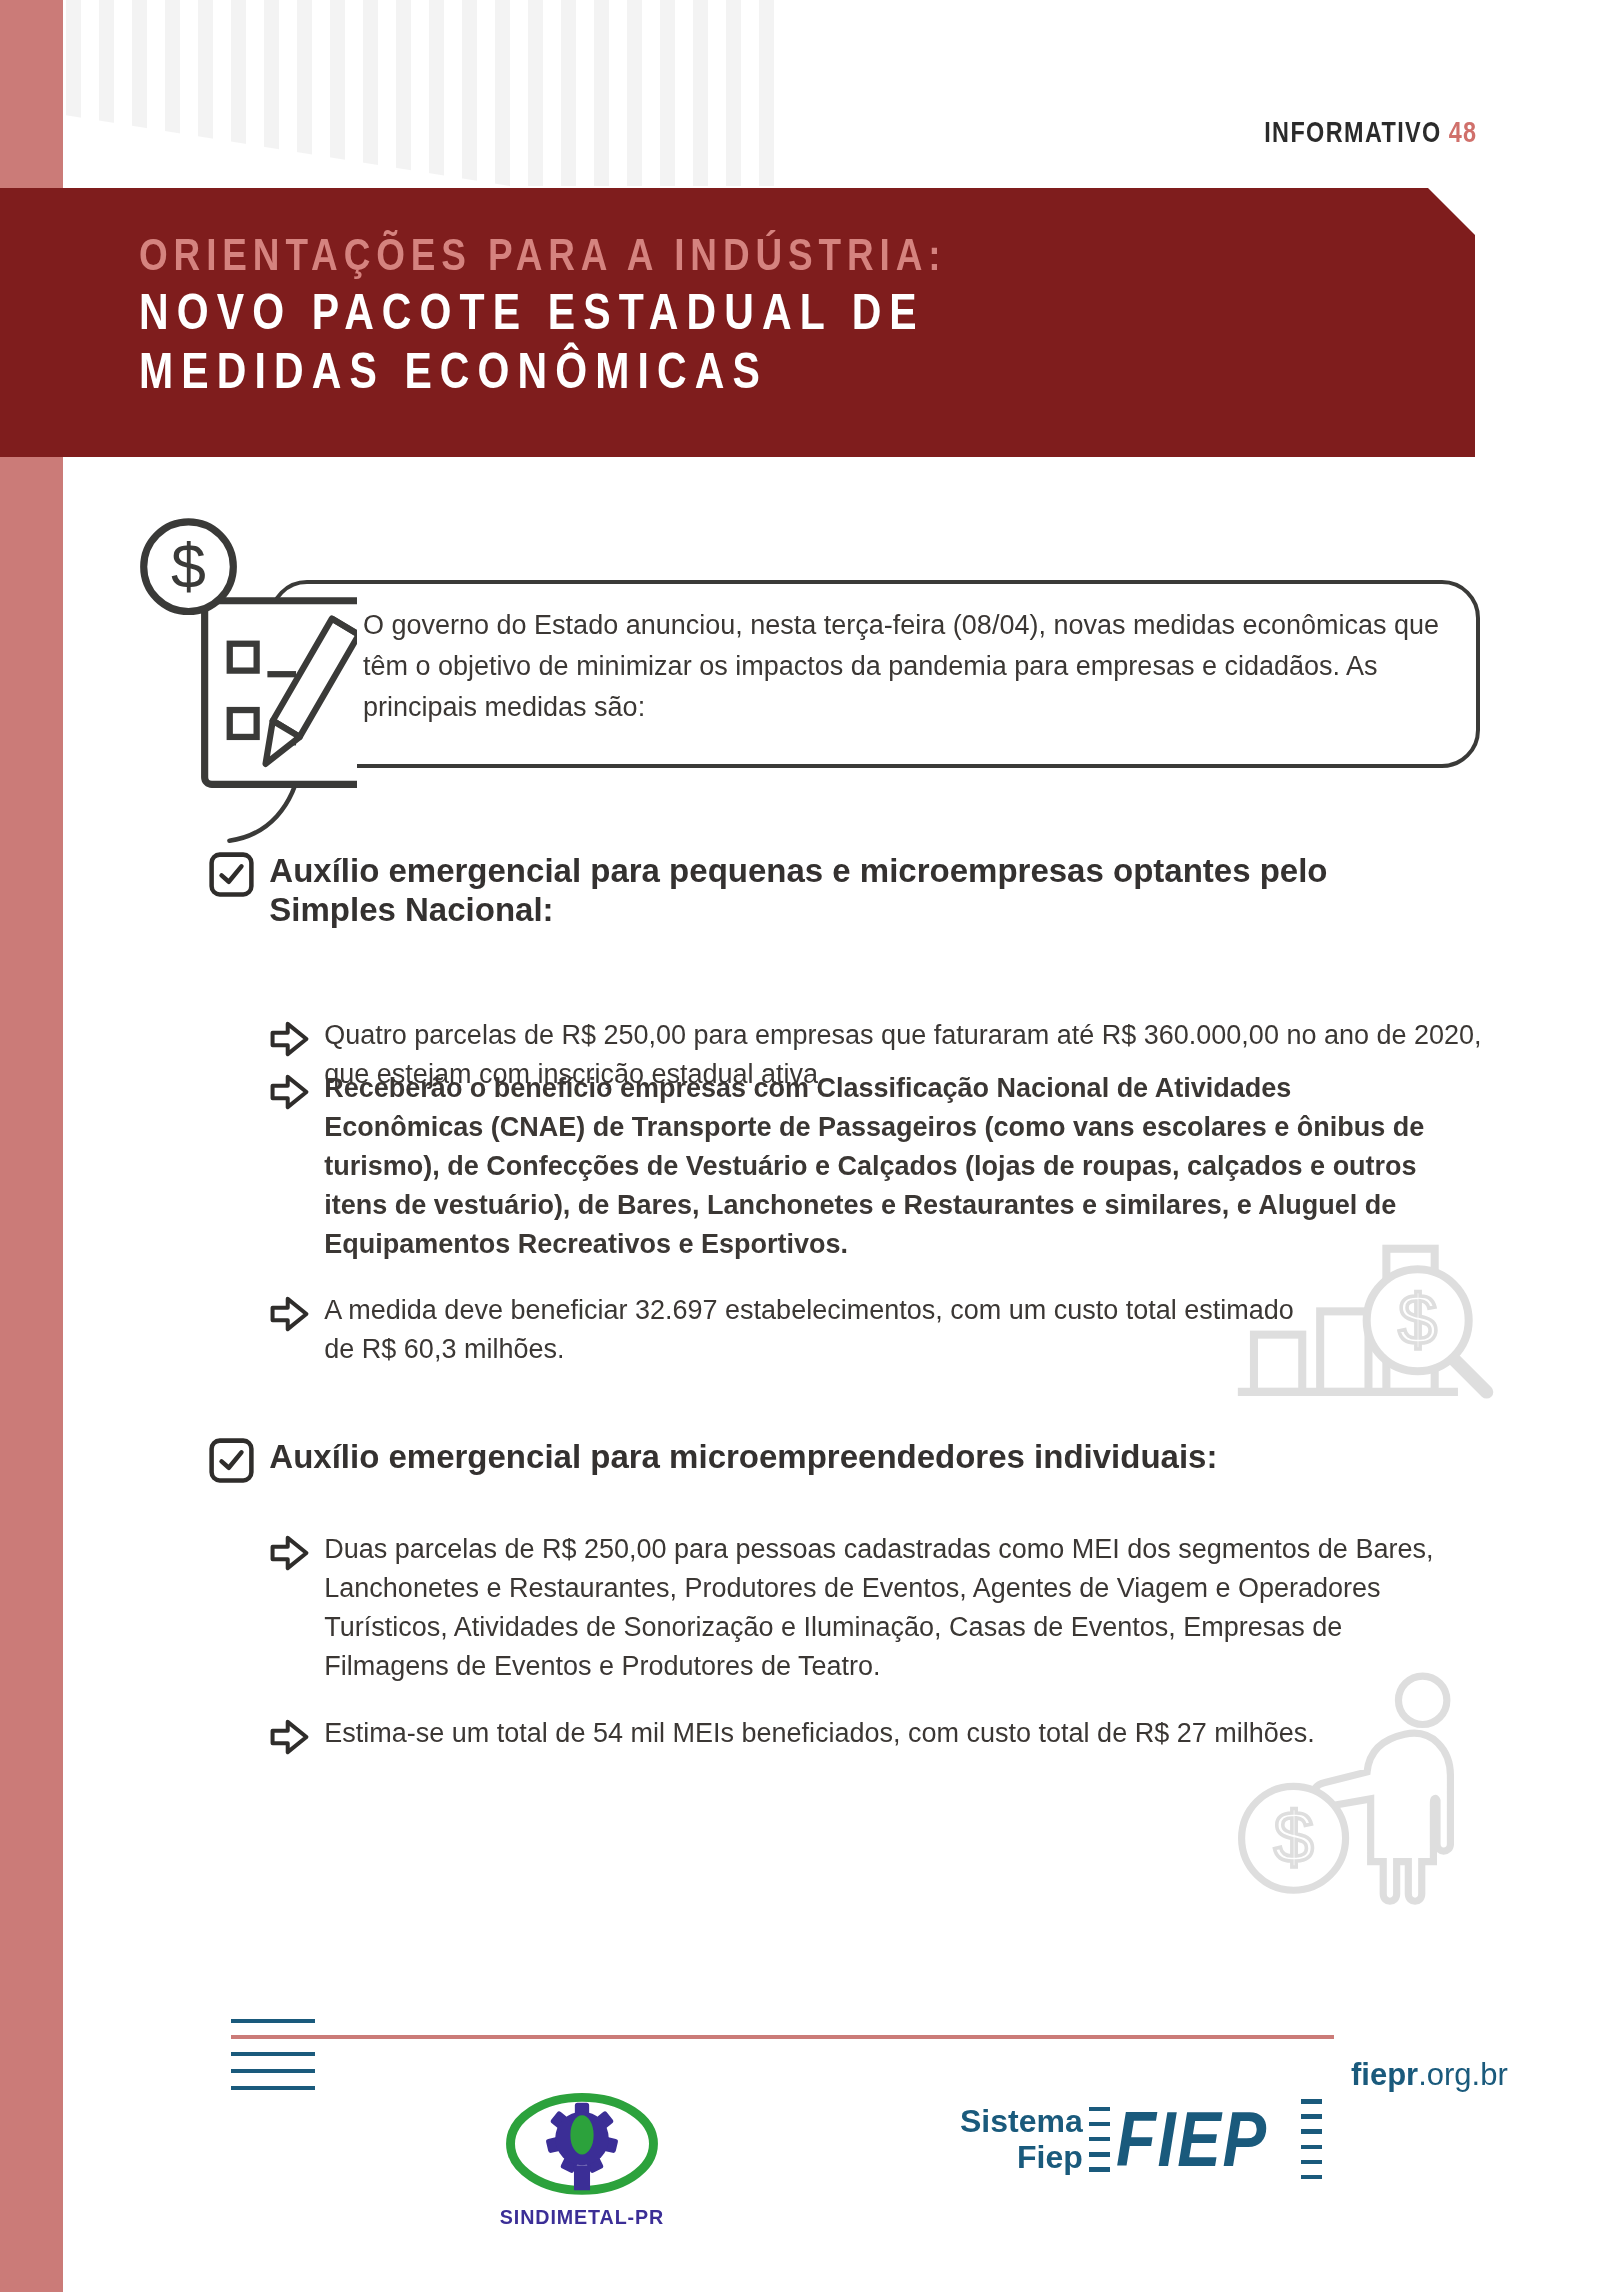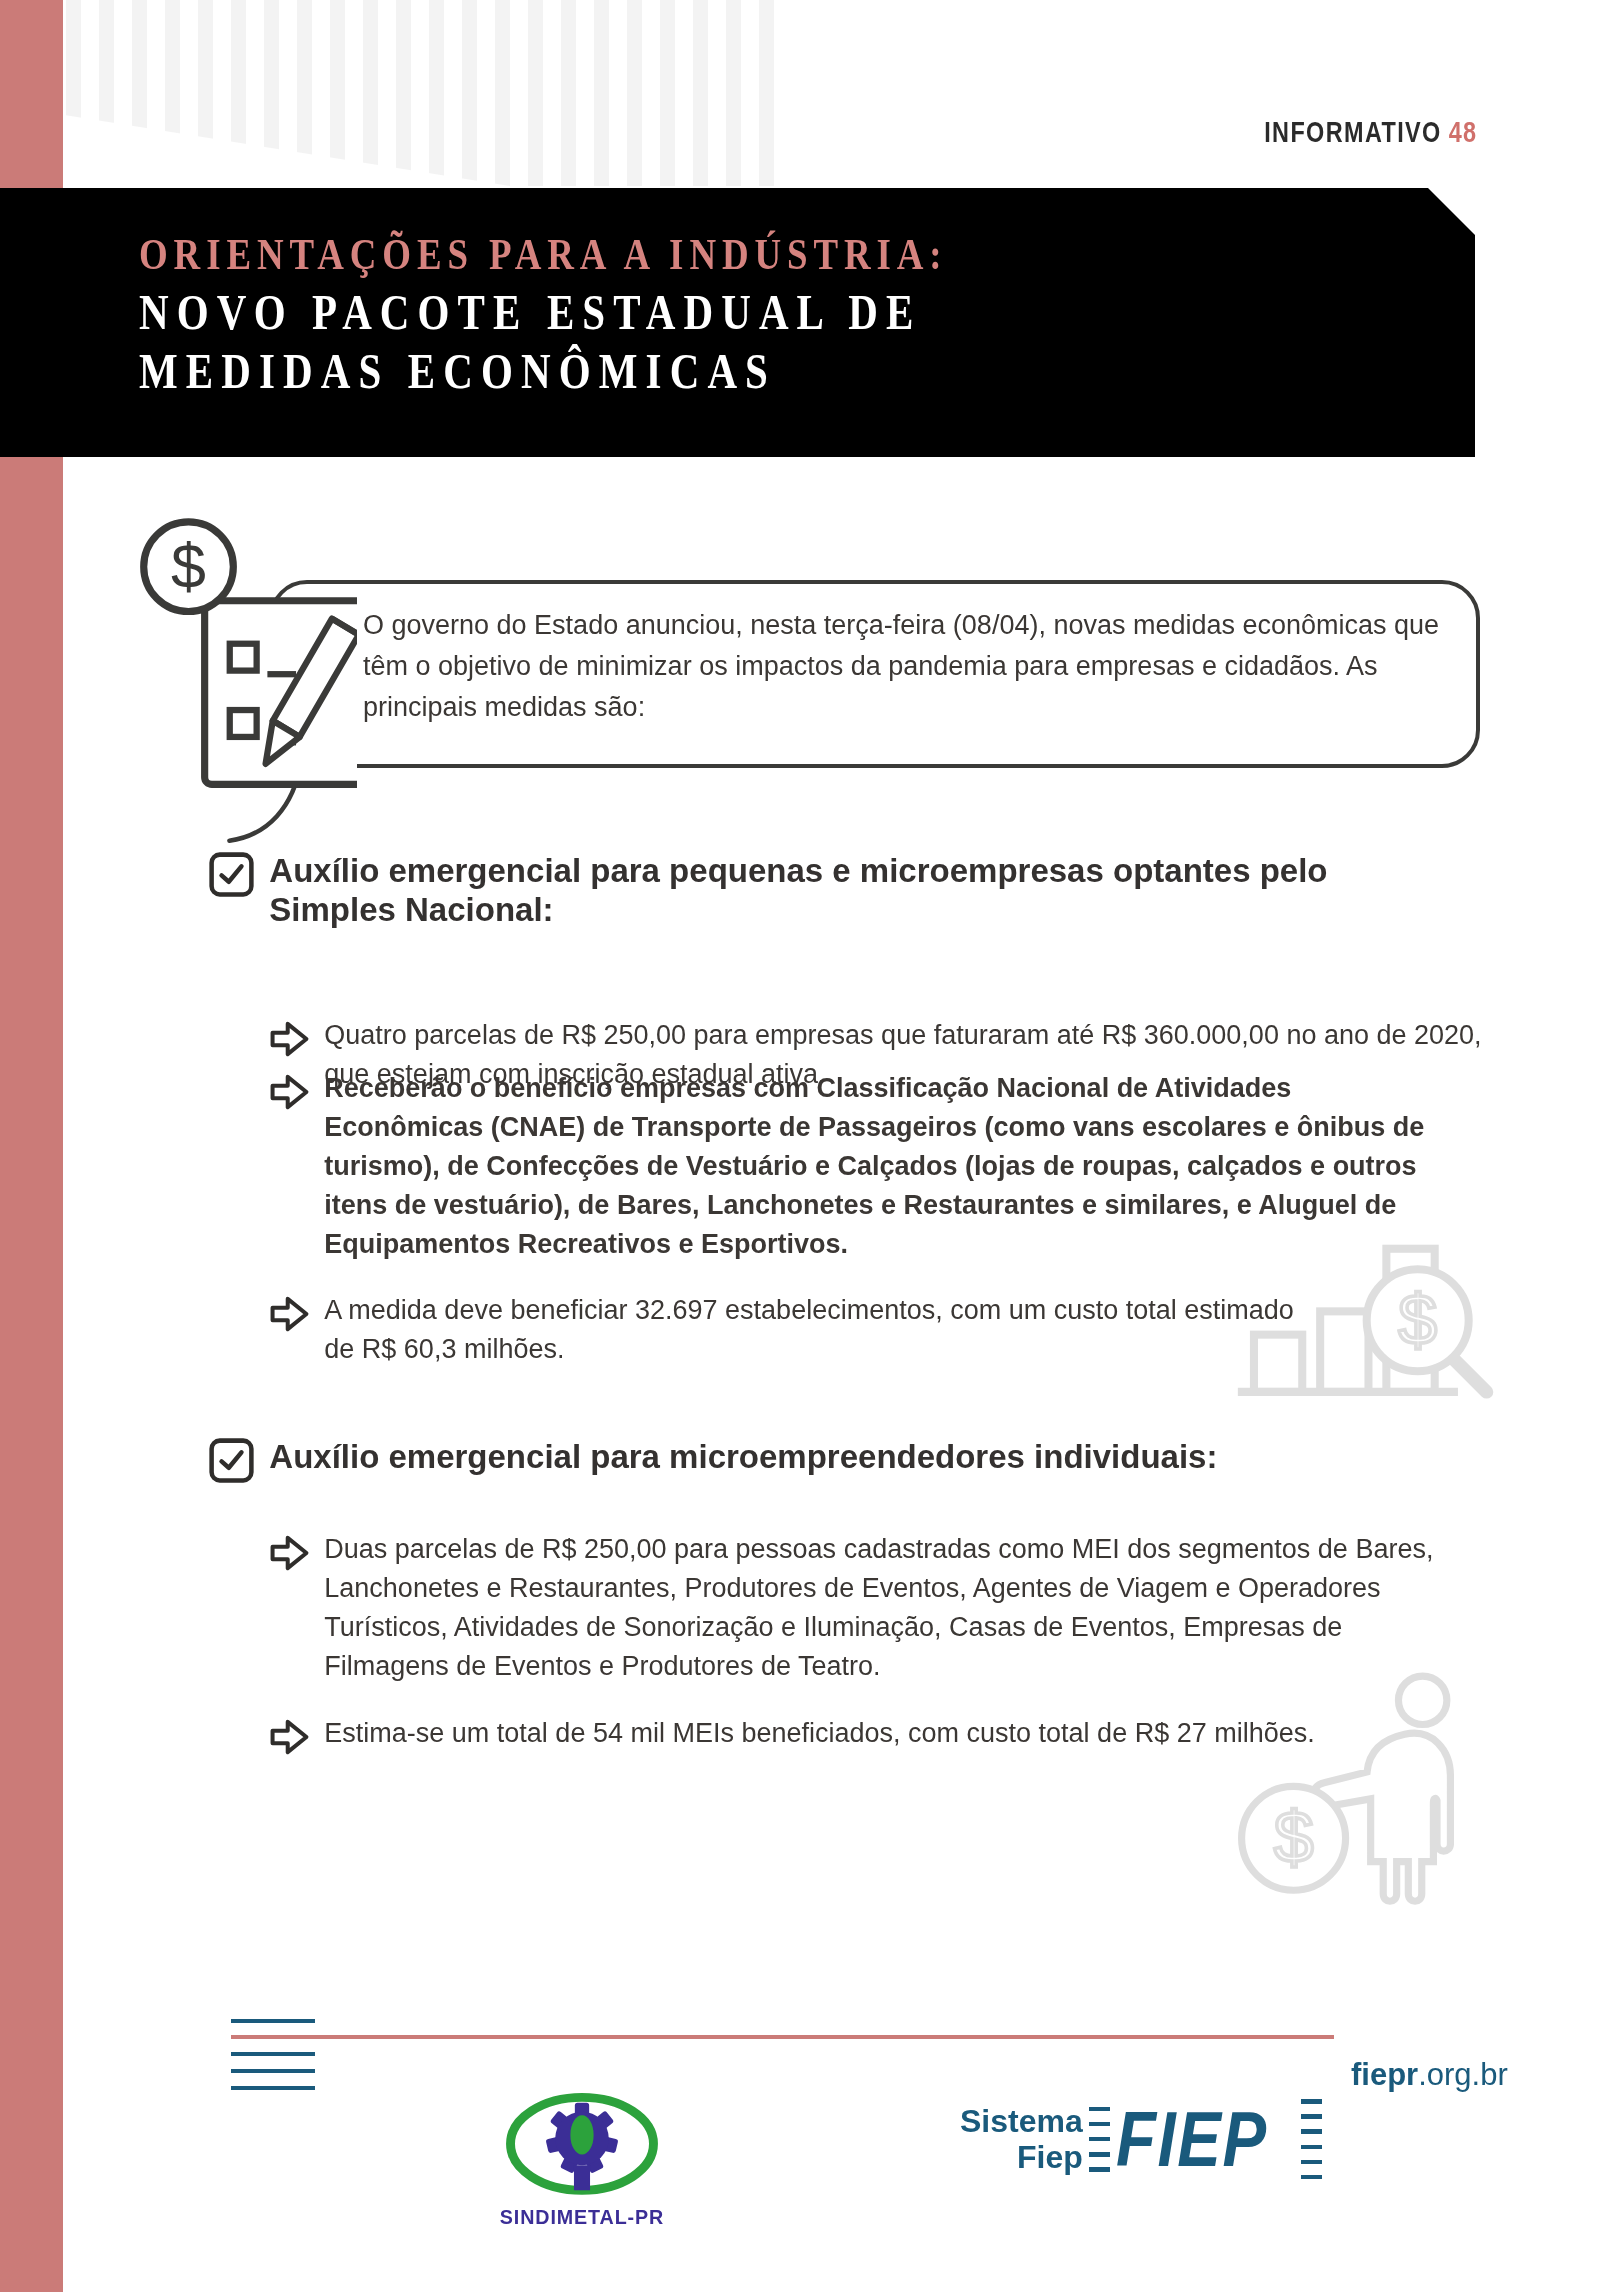--- a/index.html
+++ b/index.html
@@ -12,23 +12,22 @@
   .bar-top{left:0;top:0;width:63px;height:188px;}
   .bar-side{left:0;top:457px;width:63px;height:1836px;}
   
   .stripes{
     position:absolute;left:66px;top:0;width:716px;height:186px;
     background:repeating-linear-gradient(90deg,#f3f3f3 0 15px,#ffffff 15px 33px);
     clip-path:polygon(0 0,100% 0,100% 100%,62% 100%,0 62%);
   }
   
   .header{
-    position:absolute;left:0;top:188px;width:1475px;height:269px;background:#000000;
+    position:absolute;left:0;top:188px;width:1475px;height:269px;background:#7f1d1d;
     clip-path:polygon(0 0,calc(100% - 47px) 0,100% 47px,100% 100%,0 100%);
-    font-family:Liberation Serif, serif;
   }
   .header .titles{position:absolute;left:139px;top:38px;}
   .tline{display:block;font-weight:bold;transform:scaleX(0.82);transform-origin:left center;white-space:nowrap;}
   .t-accent{color:#d5837f;font-size:45px;letter-spacing:7.2px;line-height:57px;}
   .t-white{color:#ffffff;font-size:50px;letter-spacing:9.9px;line-height:59px;}
   
   .informativo{
     position:absolute;top:115px;right:143px;font-size:30px;font-weight:bold;color:#2b2b2b;
     transform:scaleX(0.78);transform-origin:right center;letter-spacing:1.8px;white-space:nowrap;
   }

